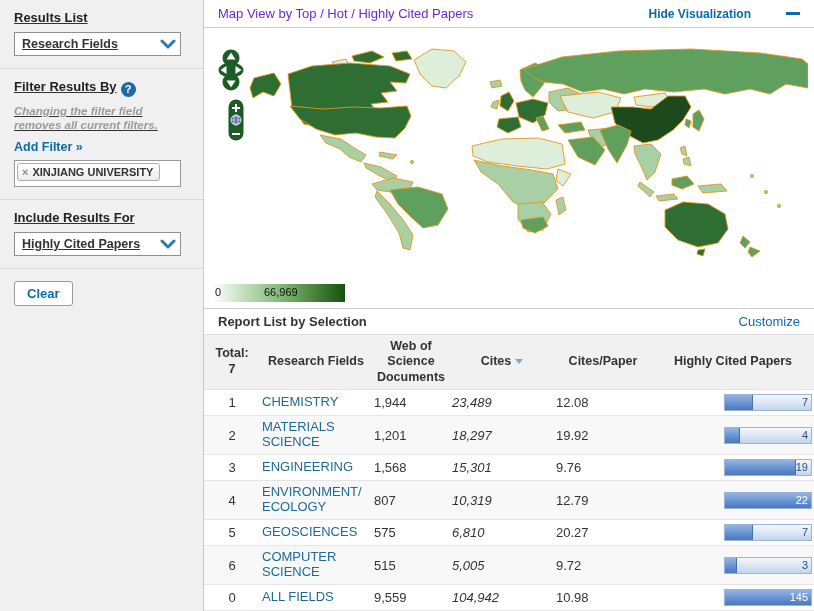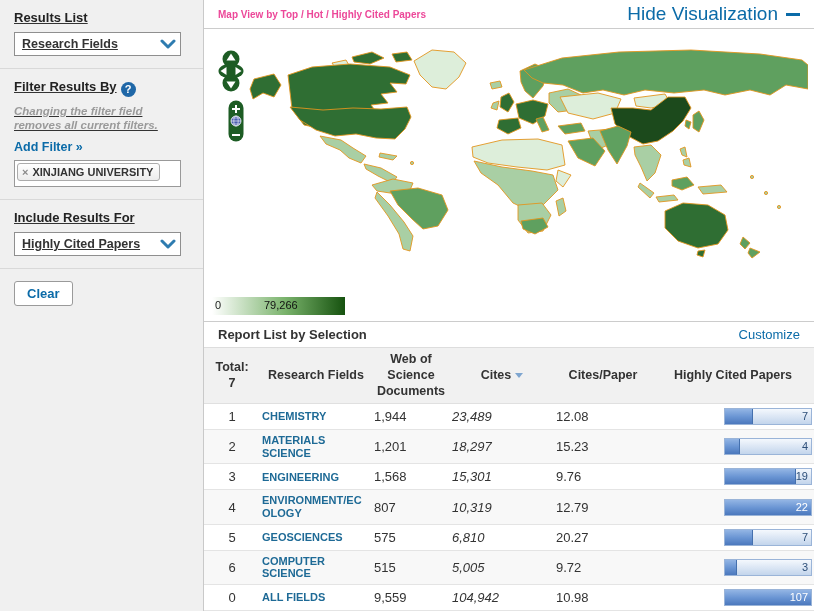--- a/index.html
+++ b/index.html
@@ -53,22 +53,22 @@
     font-family:"Liberation Sans", sans-serif; cursor:pointer;
   }
 
   
   .main { flex:1; background:#fff; display:flex; flex-direction:column; }
   .map-header {
     height:32px; border-bottom:1px solid #ccc;
     display:flex; align-items:center; justify-content:space-between;
     padding:0 14px;
   }
-  .map-header .title { font-weight:bold; color:#ec4899; font-size:10px; }
-  .hide-link { color:#0b6ba8; font-weight:normal; font-size:19px; text-decoration:none; display:inline-flex; align-items:center; }
+  .map-header .title { font-weight:normal; color:#6d28d9; font-size:13px; }
+  .hide-link { color:#0b6ba8; font-weight:bold; font-size:12px; text-decoration:none; display:inline-flex; align-items:center;gap:27px; }
   .dash-icon { display:inline-block; width:14px; height:3px; background:#0b6ba8; margin-left:8px; }
 
   .map-area { position:relative; height:318px; border-bottom:1px solid #ccc; background:#fff; overflow:hidden; }
   .world-svg { position:absolute; left:0; top:8px; }
   .map-controls { position:absolute; left:14px; top:21px; }
   .zoom-pill { position:absolute; left:24px; top:71px; }
 
   .legend { position:absolute; left:8px; bottom:6px; width:133px; height:18px;
     background:linear-gradient(to right,#ffffff,#7ab36c 55%,#16520f); }
   .legend .lg-min { position:absolute; left:3px; top:2px; font-size:11px; color:#222; }
@@ -91,21 +91,21 @@
     padding:4px 2px; line-height:1.25; vertical-align:middle;
   }
   .th-cites { color:#3a77ad; }
   .sort-caret { display:inline-block; width:0; height:0; margin-left:4px;
     border-left:4px solid transparent; border-right:4px solid transparent;
     border-top:5px solid #7fa6d0; vertical-align:1px; }
   table.results tbody td { border-bottom:1px solid #e4e4e4; padding:4px 2px; vertical-align:middle; font-size:13px; }
   table.results tbody tr:nth-child(even) { background:#f8f8f8; }
   td.rank { text-align:center; color:#333; }
   td.field { padding-left:4px; }
-  .field-link { color:#1e6a96; font-weight:bold; font-size:11px; text-decoration:none;
+  .field-link { color:#1e6a96; font-weight:normal; font-size:13px; text-decoration:none;
     line-height:1.15; overflow-wrap:anywhere; display:block; }
   td.num { text-align:left; }
   td.docs { padding-right:8px; }
   td.cites { padding-right:8px;font-style:italic; }
   td.cpp { padding-right:14px; }
   td.hcp { padding-right:8px; }
   .bar-track {
     position:relative; width:88px; height:17px; margin-left:auto;
     border:1px solid #9ab4d8; background:linear-gradient(#f4f8fd,#c3d5ec);
   }
@@ -253,21 +253,21 @@
           <line x1="4" y1="18" x2="12" y2="18" stroke="#fff" stroke-width="0.6"></line>
           <line x1="4" y1="24" x2="12" y2="24" stroke="#fff" stroke-width="0.6"></line>
         </g>
         <g>
           <line x1="4" y1="35" x2="12" y2="35" stroke="#fff" stroke-width="2"></line>
         </g>
       </svg>
 
       <div class="legend">
         <span class="lg-min">0</span>
-        <span class="lg-max">79,266</span>
+        <span class="lg-max">66,969</span>
       </div>
     </div>
 
     <div class="report-header">
       <span class="title">Report List by Selection</span>
       <a href="#" class="customize-link">Customize</a>
     </div>
 
     <table class="results">
       <colgroup>
@@ -309,21 +309,21 @@
               </div>
             </td>
         </tr>
         <tr>
           <td class="rank">2</td>
           <td class="field">
               <a href="#" class="field-link">MATERIALS SCIENCE</a>
             </td>
           <td class="num docs">1,201</td>
           <td class="num cites">18,297</td>
-          <td class="num cpp">15.23</td>
+          <td class="num cpp">19.92</td>
           <td class="hcp">
               <div class="bar-track">
                 <div class="bar-fill" style="width: 18%;"></div>
                 <span class="bar-num">4</span>
               </div>
             </td>
         </tr>
         <tr>
           <td class="rank">3</td>
           <td class="field">
@@ -388,20 +388,20 @@
           <td class="rank">0</td>
           <td class="field">
               <a href="#" class="field-link">ALL FIELDS</a>
             </td>
           <td class="num docs">9,559</td>
           <td class="num cites">104,942</td>
           <td class="num cpp">10.98</td>
           <td class="hcp">
               <div class="bar-track full">
                 <div class="bar-fill" style="width: 100%;"></div>
-                <span class="bar-num">107</span>
+                <span class="bar-num">145</span>
               </div>
             </td>
         </tr>
       </tbody>
     </table>
   </main>
 </div>
 
 </body></html>

